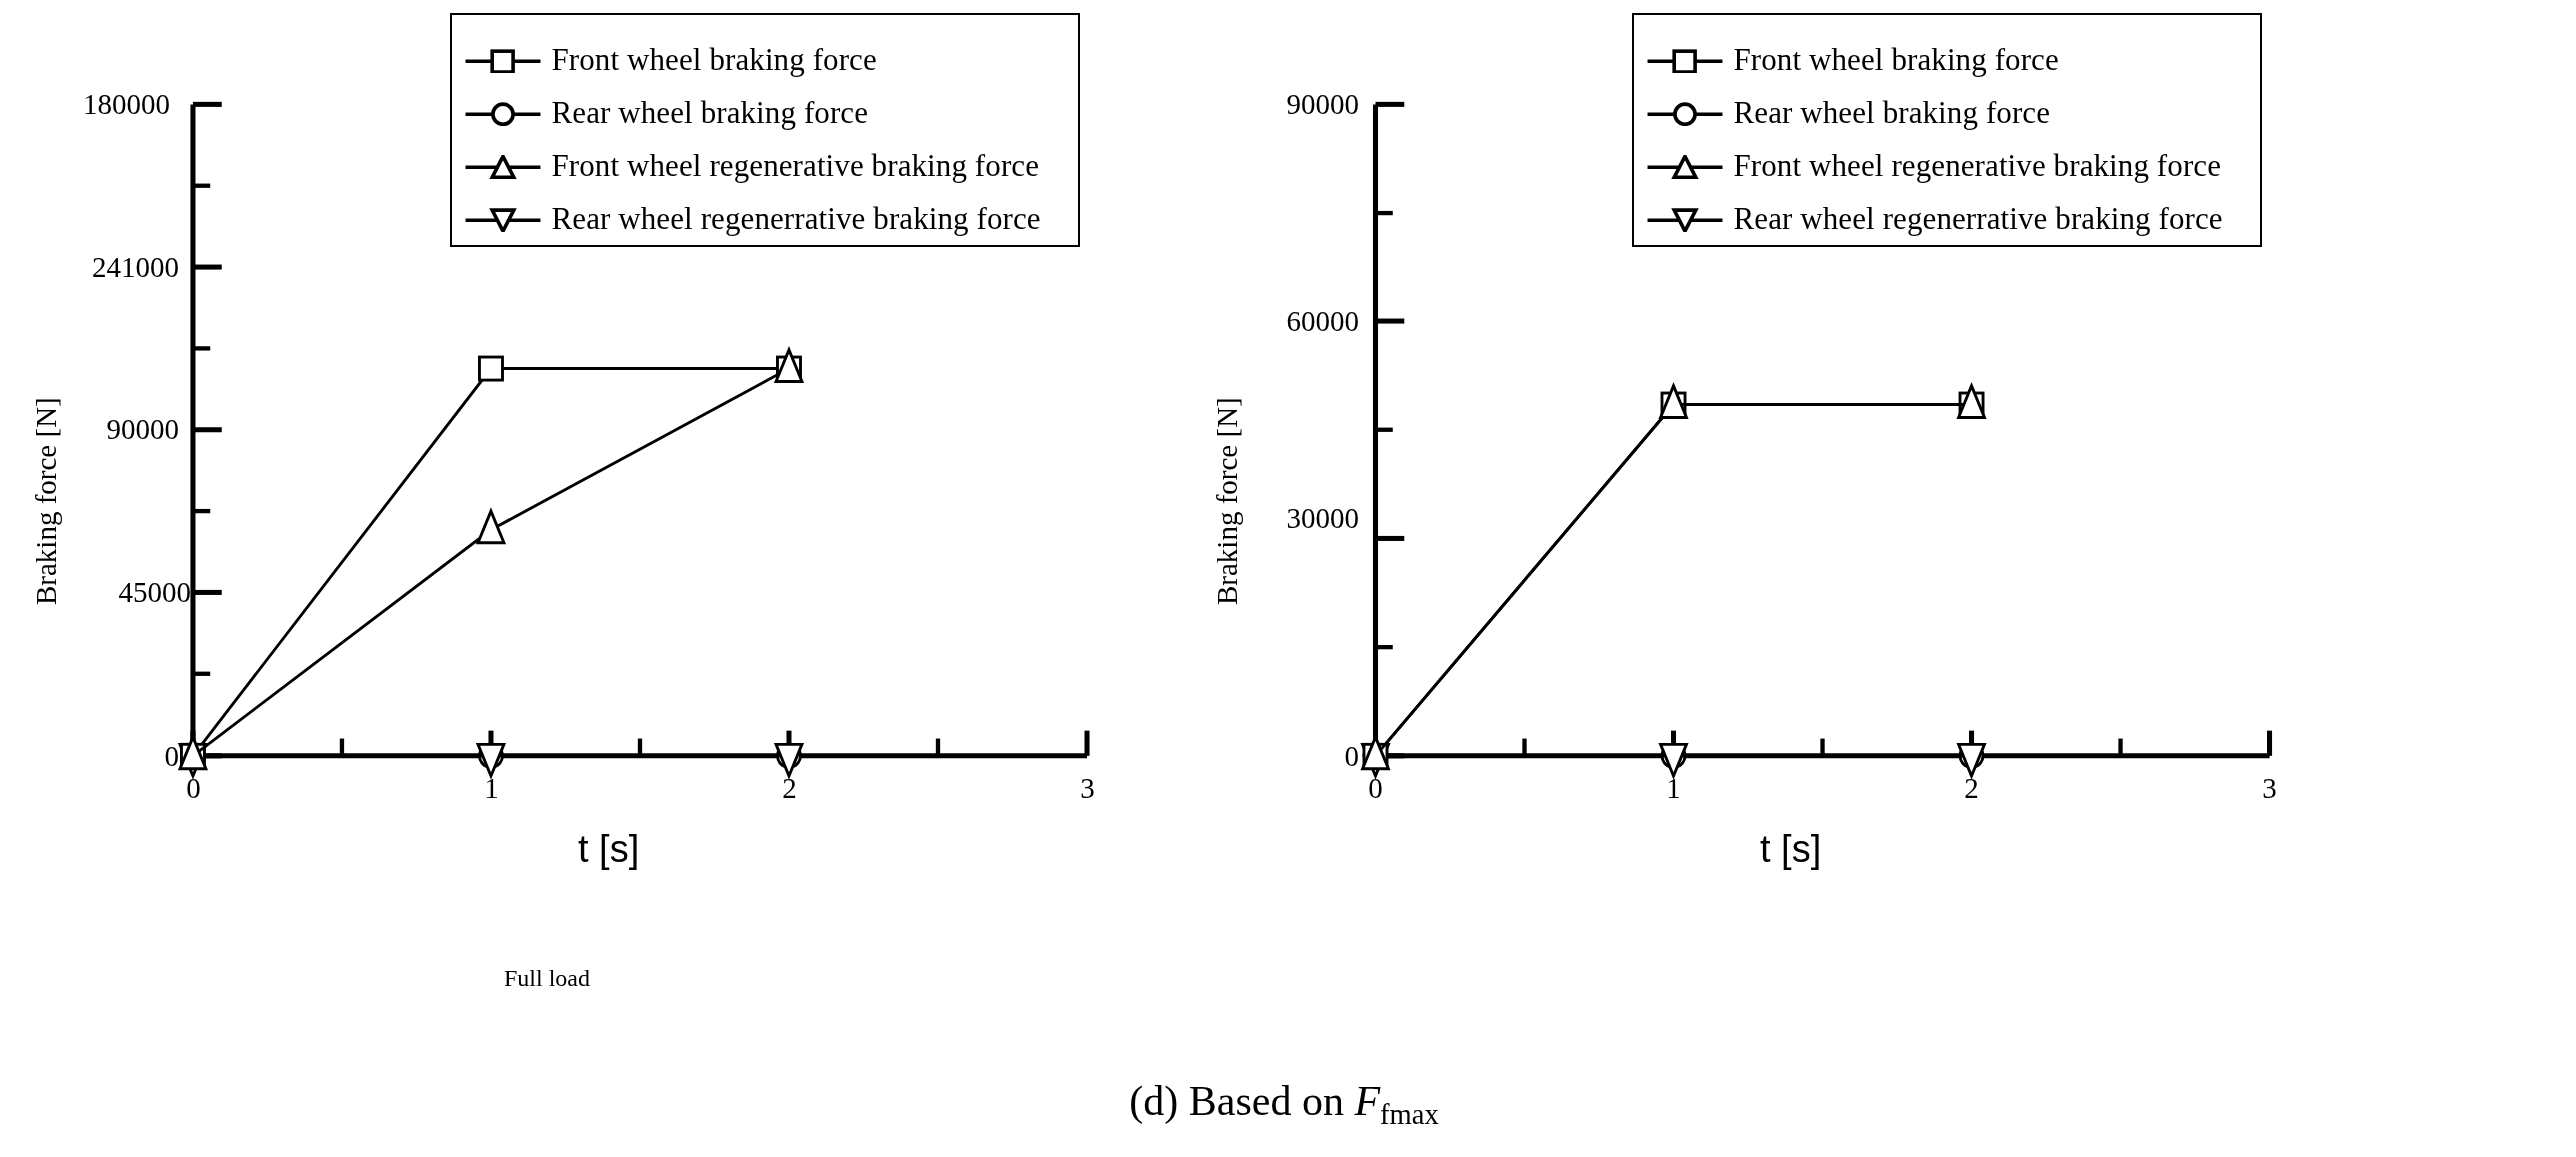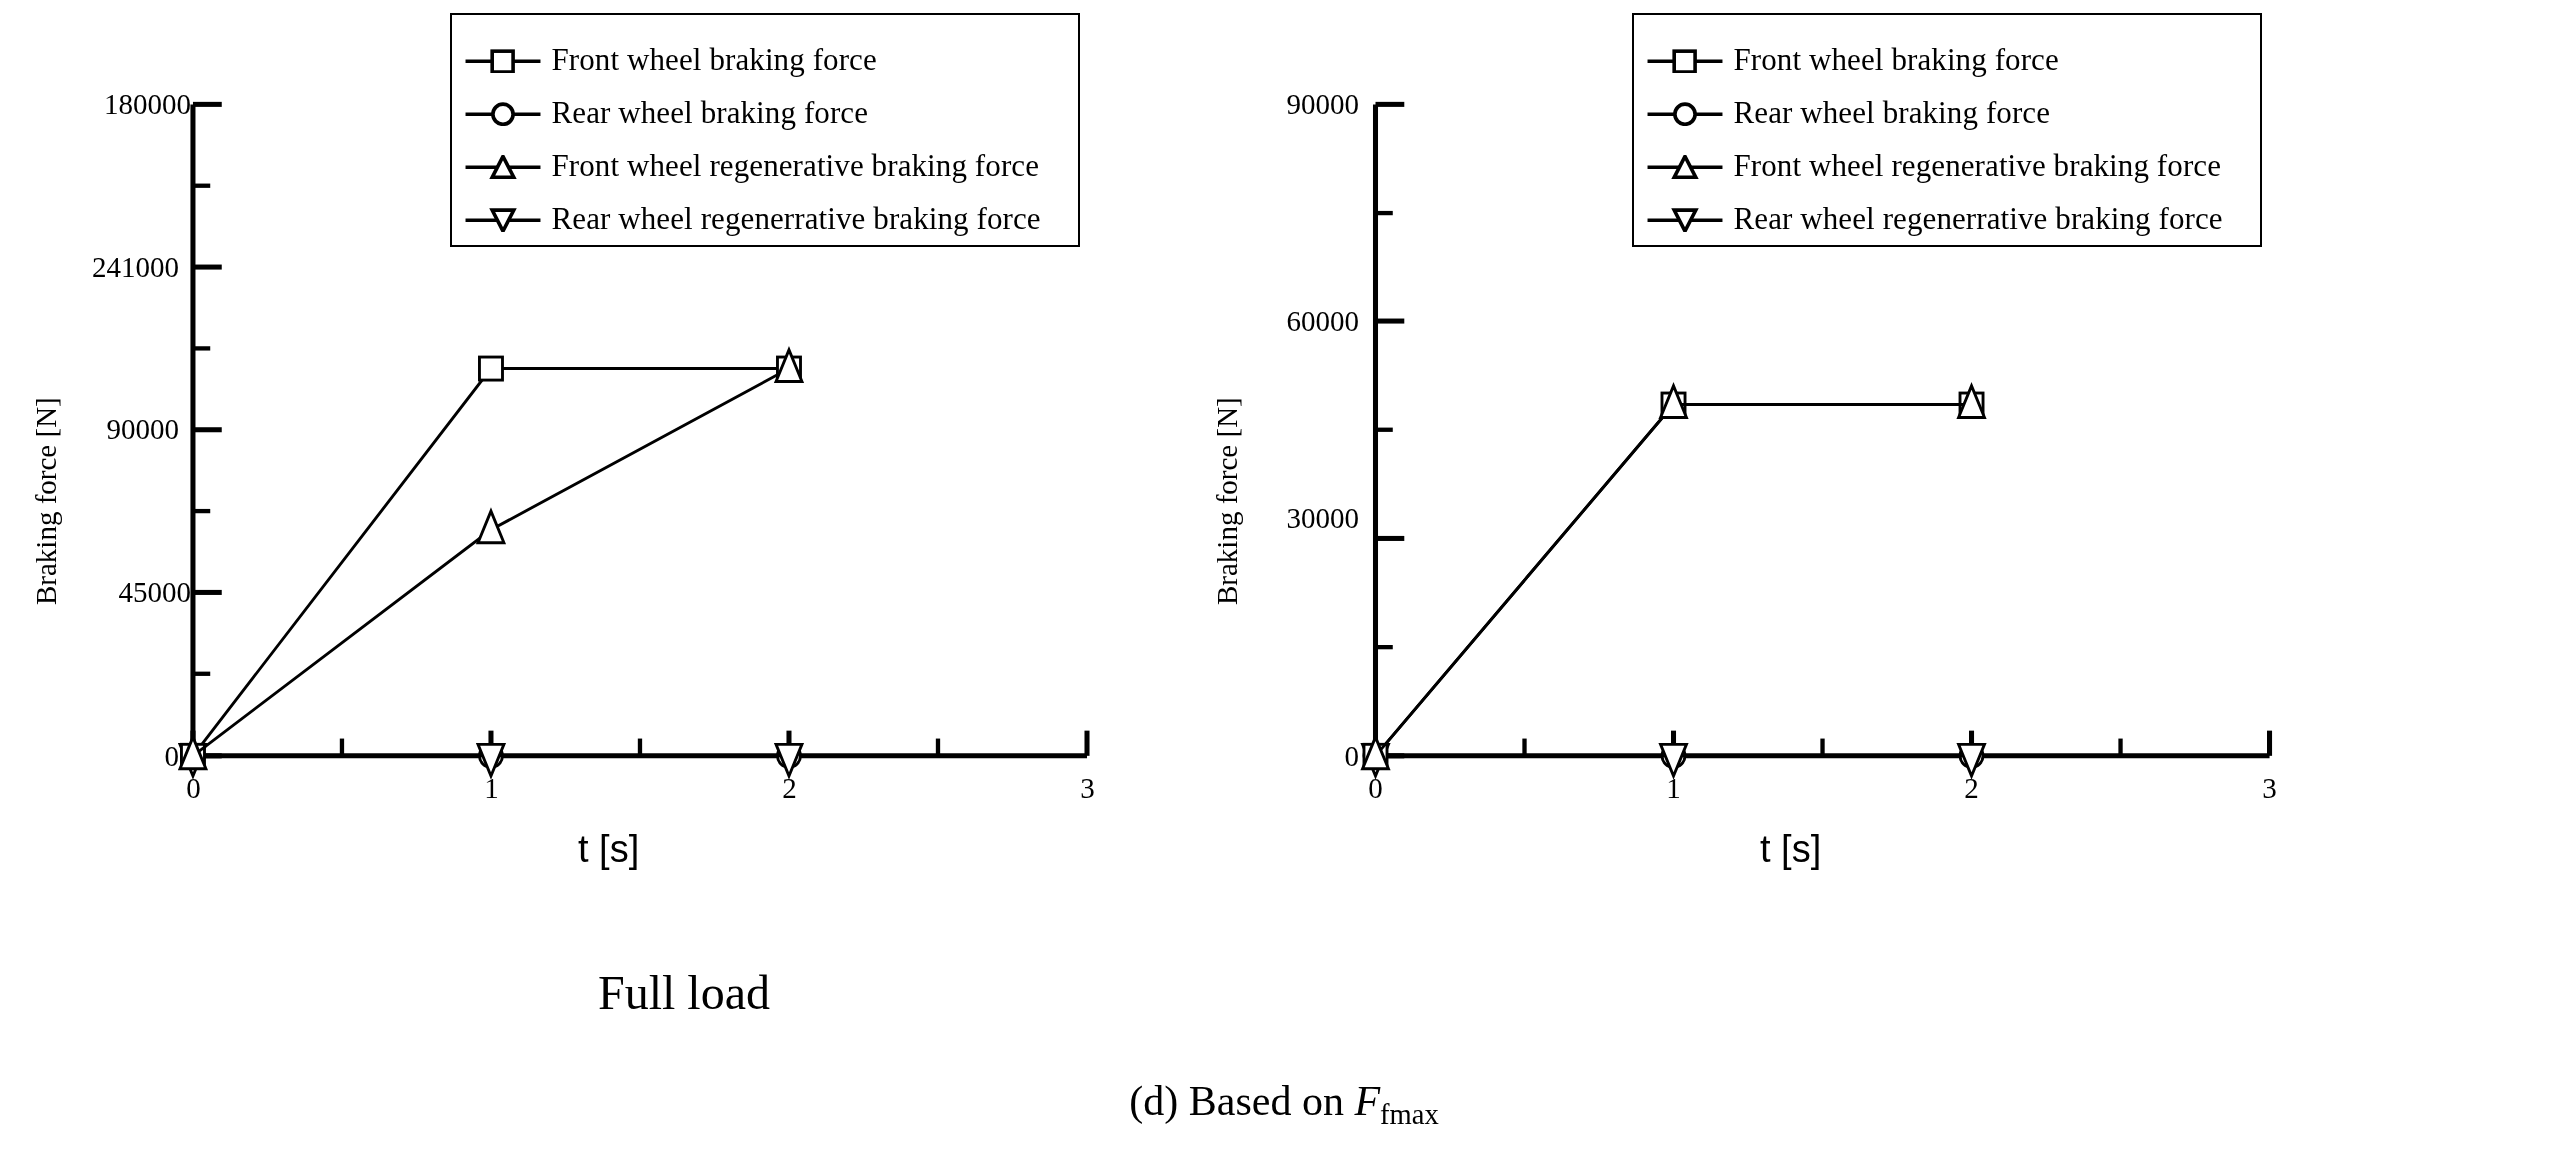--- a/index.html
+++ b/index.html
@@ -33,22 +33,22 @@
     position:absolute;font-family:Liberation Sans, sans-serif;font-size:38px;
     white-space:nowrap;
   }
   .tick-label{
     position:absolute;font-family:"Liberation Serif",serif;font-size:29px;
     white-space:nowrap;
   }
   .tick-label.y{text-align:right;}
 
   .subcaption{
-    position:absolute;font-family:"Liberation Serif",serif;font-size:48px;
-    white-space:nowrap;text-align:right;
+    position:absolute;font-family:"Liberation Serif",serif;font-size:24px;
+    white-space:nowrap;text-align:center;
   }
   .maincaption{
     position:absolute;left:0;right:8px;top:1077px;text-align:center;
     font-family:"Liberation Serif",serif;font-size:42px;white-space:nowrap;
   }
   .ital{font-style:italic;}
   .sub{font-size:0.68em;vertical-align:sub;font-style:normal;}
 </style>
 </head>
 <body>
@@ -114,21 +114,21 @@
       </g>
 
       <g fill="none" stroke="#000" stroke-width="4">
         <polyline points="268,1050 682,736 1096,512"></polyline>
         <polygon points="268,1024 250,1068 286,1068" fill="#fff"></polygon>
         <polygon points="682,710 664,754 700,754" fill="#fff"></polygon>
         <polygon points="1096,486 1078,530 1114,530" fill="#fff"></polygon>
       </g>
     </svg>
 
-    <div class="tick-label y" style="left:41px;top:88px;width:150px;">180000</div>
+    <div class="tick-label y" style="left:20px;top:88px;width:150px;">180000</div>
     <div class="tick-label y" style="left:29px;top:251px;width:150px;">241000</div>
     <div class="tick-label y" style="left:29px;top:413px;width:150px;">90000</div>
     <div class="tick-label y" style="left:41px;top:576px;width:150px;">45000</div>
     <div class="tick-label y" style="left:29px;top:740px;width:150px;">0</div>
 
     <div class="tick-label" style="left:179px;top:772px;width:29px;text-align:center;">0</div>
     <div class="tick-label" style="left:477px;top:772px;width:29px;text-align:center;">1</div>
     <div class="tick-label" style="left:775px;top:772px;width:29px;text-align:center;">2</div>
     <div class="tick-label" style="left:1073px;top:772px;width:29px;text-align:center;">3</div>
 

